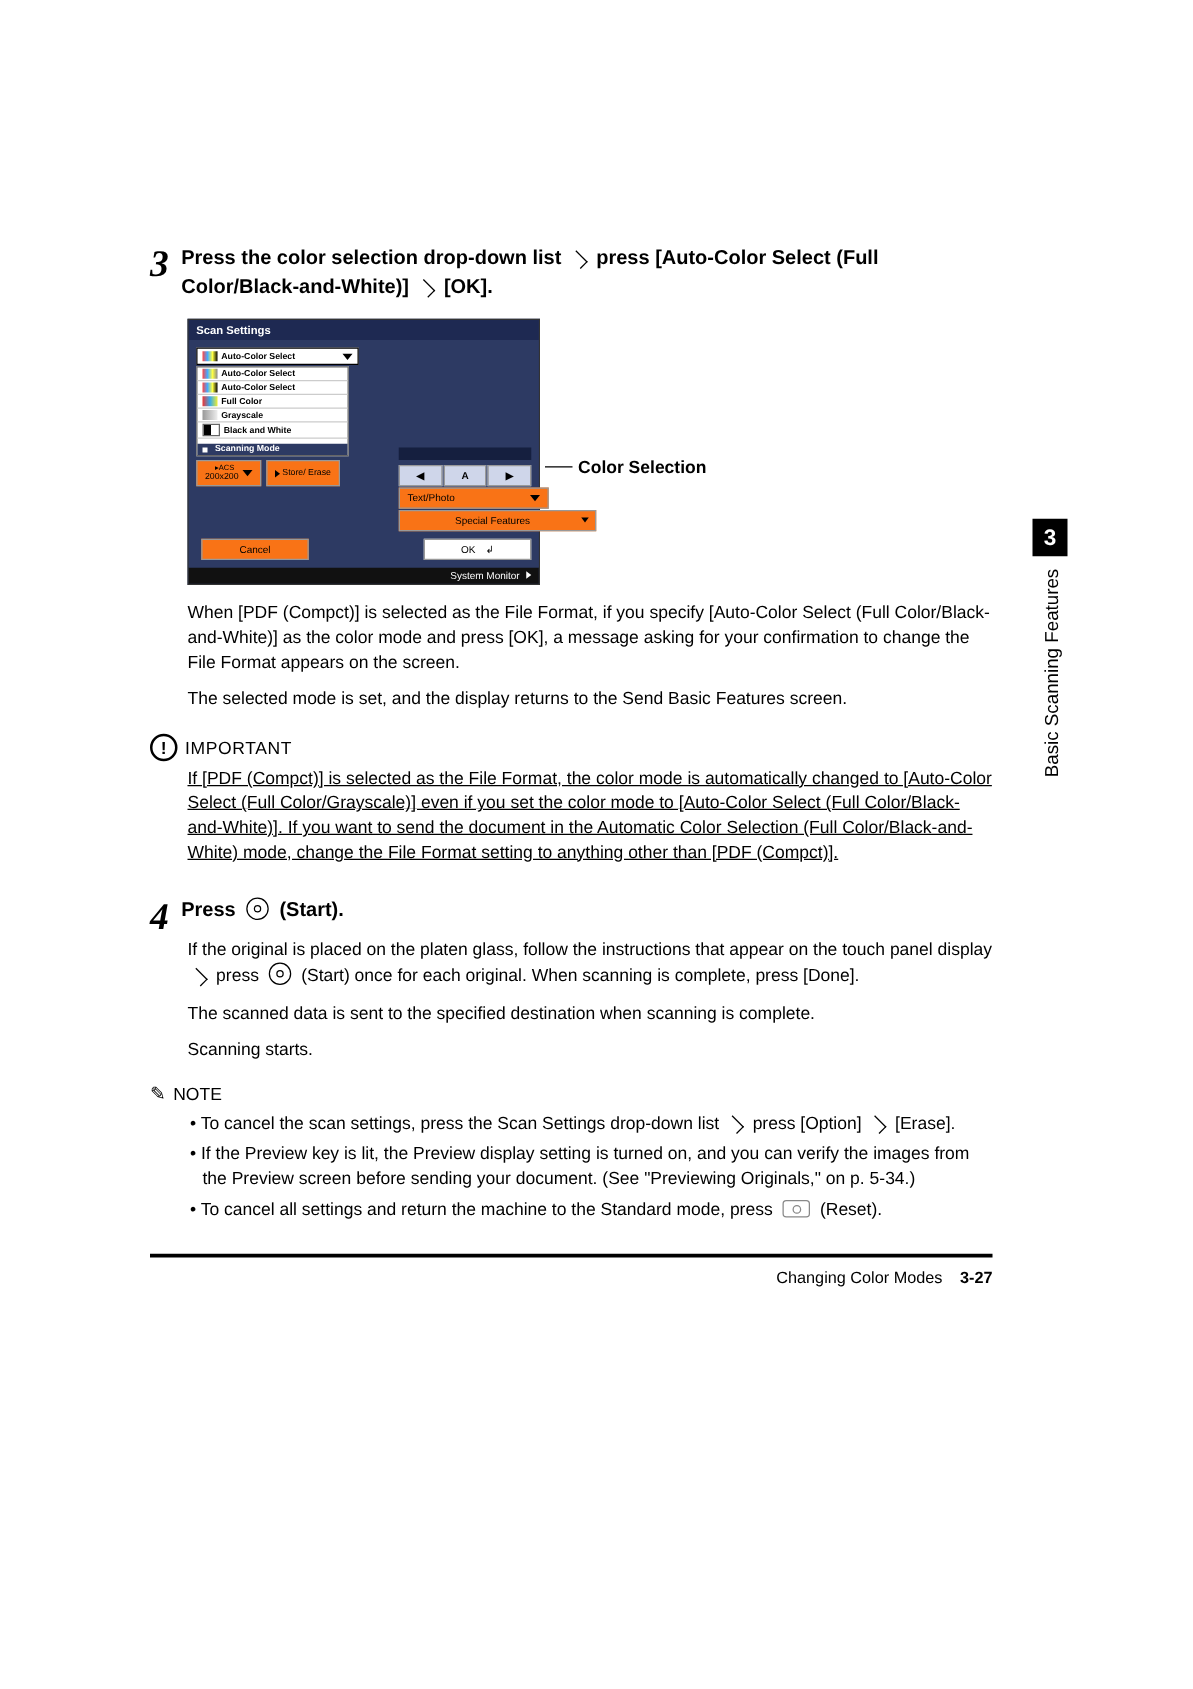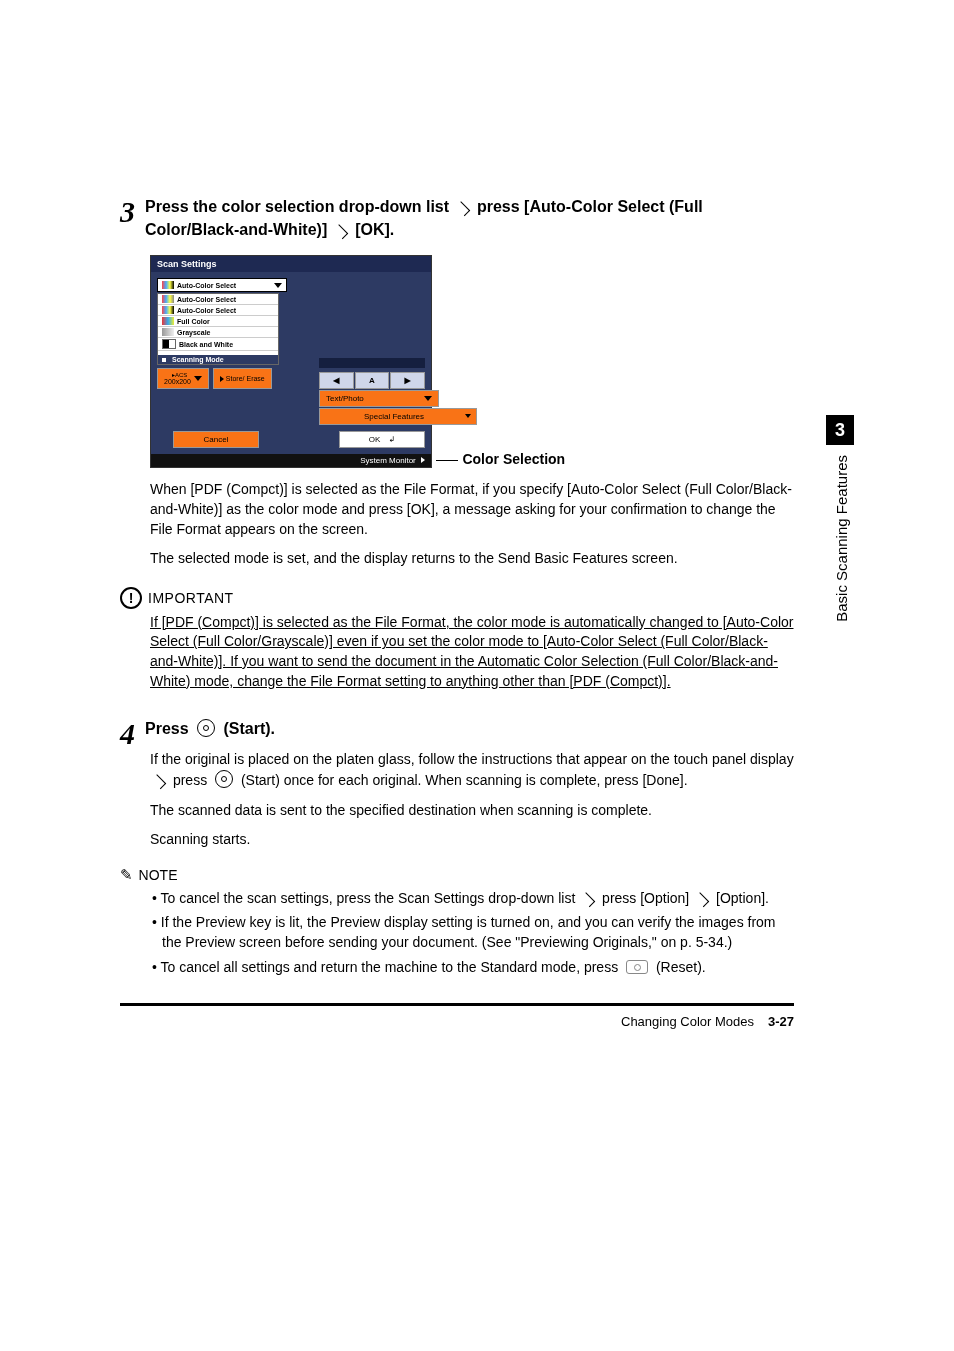--- a/index.html
+++ b/index.html
@@ -4,21 +4,21 @@
 <style>
   body{margin:0;background:#fff;font-family:Arial,Helvetica,sans-serif;color:#000;}
   .page{width:954px;height:1351px;position:relative;margin:0 auto;}
   .content{position:absolute;left:120px;top:195px;right:160px;}
 
   
   .step-num{font:italic bold 30px Georgia,serif;float:left;margin-right:10px;}
   .step-head{font:bold 16px Arial;line-height:1.45;}
 
   
-  .shot-wrap{margin:14px 0 12px 30px;display:flex;align-items:flex-end;}
+  .shot-wrap{margin:14px 0 12px 30px;display:flex;align-items:center;}
   .shot{width:280px;background:#2d3a63;border:1px solid #333;font-family:Arial;color:#fff;font-size:8px;}
   .shot .titlebar{background:#1e2952;color:#fff;font-weight:bold;padding:3px 6px;font-size:9px;}
   .shot .body{background:#2d3a63;padding:6px;position:relative;min-height:170px;}
   .dd{background:#fff;color:#000;border:1px solid #888;padding:2px 4px;font-size:7px;display:flex;align-items:center;gap:3px;}
   .dd-main{width:120px;margin-bottom:1px;border:1px solid #000;}
   .dd-list{width:120px;background:#fff;color:#000;border:1px solid #666;}
   .dd-list .opt{padding:1px 4px;font-weight:bold;font-size:7px;border-bottom:1px solid #ccc;display:flex;align-items:center;gap:3px;}
   .dd-list .opt:last-child{border-bottom:none;margin-top:4px;}
   .swatch{width:12px;height:8px;display:inline-block;}
   .sw-auto1{background:linear-gradient(90deg,#f44,#4af,#ff4,#000);}
@@ -28,21 +28,21 @@
   .sw-gray{background:linear-gradient(90deg,#999,#eee);}
   .sw-bw{background:linear-gradient(90deg,#000 0 50%,#fff 50% 100%);border:1px solid #666;}
   .rhs{position:absolute;left:148px;top:6px;right:6px;}
   .rhs .chip{background:#fff;color:#000;border:1px solid #999;padding:2px 4px;font-size:7px;margin-bottom:2px;display:inline-block;}
   .btn{background:#f97316;color:#000;border:1px solid #999;padding:3px 6px;font-size:8px;display:inline-flex;align-items:center;justify-content:center;}
   .dark-strip{position:absolute;left:168px;right:6px;top:86px;height:10px;background:#151f3f;}
   .nav3{position:absolute;left:168px;right:6px;top:100px;display:flex;gap:1px;}
   .nav3 .btn{flex:1;background:#cfd6ea;font-weight:bold;}
   .tp{position:absolute;left:168px;right:6px;top:118px;}
   .spec{position:absolute;left:168px;right:6px;top:136px;}
-  .footer-row{position:absolute;left:22px;right:6px;bottom:6px;display:flex;justify-content:space-between;}
+  .footer-row{position:absolute;left:10px;right:6px;bottom:6px;display:flex;justify-content:space-between;}
   .footer-row .btn{width:72px;}
   .footer-row .ok{background:#fff;}
   .sysmon{background:#111;color:#fff;text-align:right;padding:2px 6px;font-size:8px;}
   .callout{margin-left:4px;margin-top:24px;}
   .callout .line{display:inline-block;width:22px;border-top:1px solid #000;vertical-align:middle;}
   .callout .lbl{font:bold 14px Arial;}
 
   .para{font:14px/1.4 Arial;margin:10px 0 0 30px;}
   .imp-row{margin:18px 0 0 0;display:flex;align-items:center;gap:6px;}
   .imp-ico{width:18px;height:18px;border:2px solid #000;border-radius:50%;display:inline-flex;align-items:center;justify-content:center;font:bold 14px Arial;}
@@ -221,21 +221,21 @@
       <div class="note-row">
         <span class="note-ico">✎</span>
         <span class="note-lbl">NOTE</span>
       </div>
       <ul class="notes">
         <li>
           <span>To cancel the scan settings, press the Scan Settings drop-down list</span>
           <span class="sm-arrow"></span>
           <span>press [Option]</span>
           <span class="sm-arrow"></span>
-          <span>[Option].</span>
+          <span>[Erase].</span>
         </li>
         <li>If the Preview key is lit, the Preview display setting is turned on, and you can verify the images from the Preview screen before sending your document. (See "Previewing Originals," on p. 5-34.)</li>
         <li>
           <span>To cancel all settings and return the machine to the Standard mode, press</span>
           <span class="reset-ico"></span>
           <span>(Reset).</span>
         </li>
       </ul>
     </div>
 

